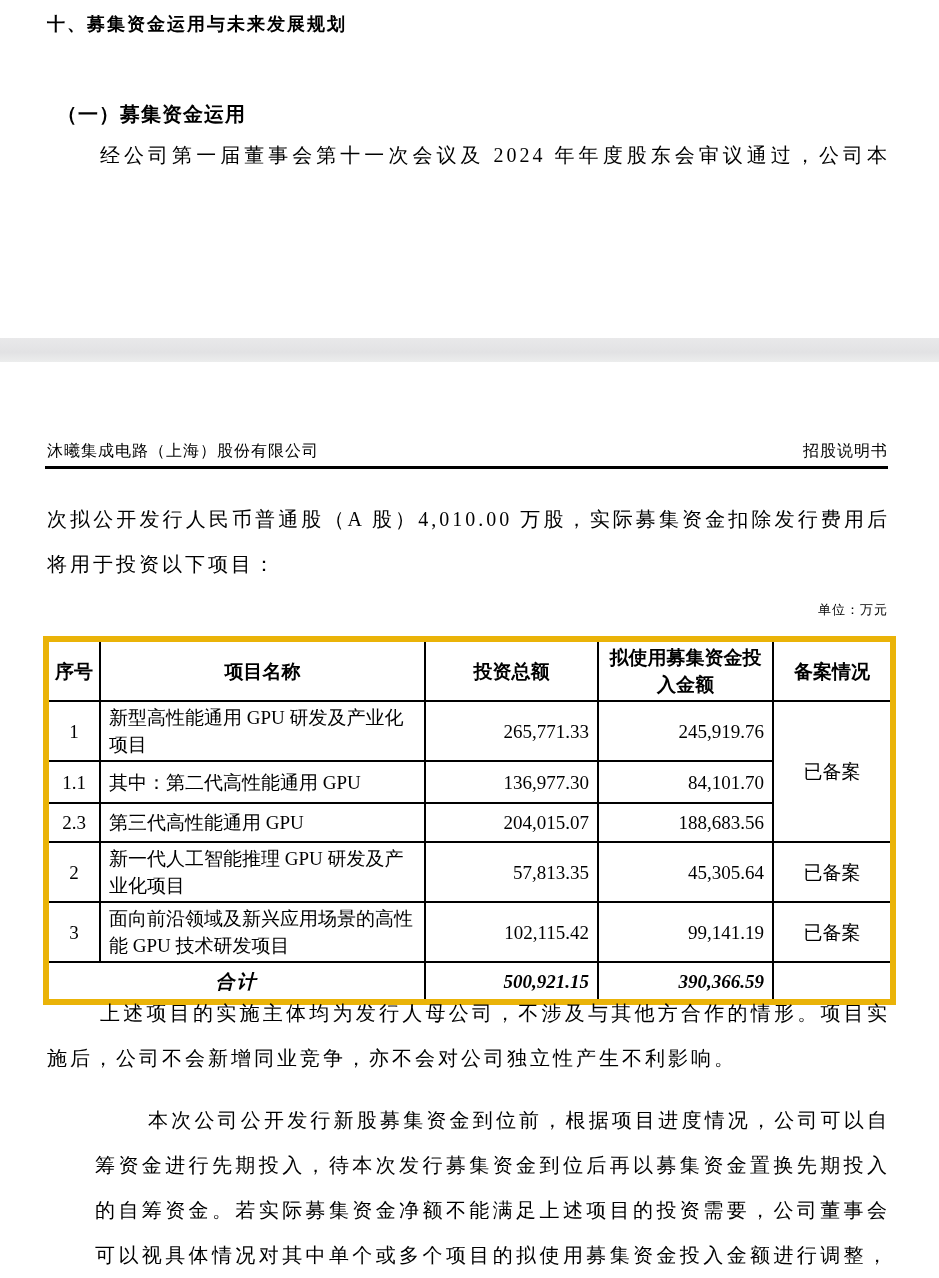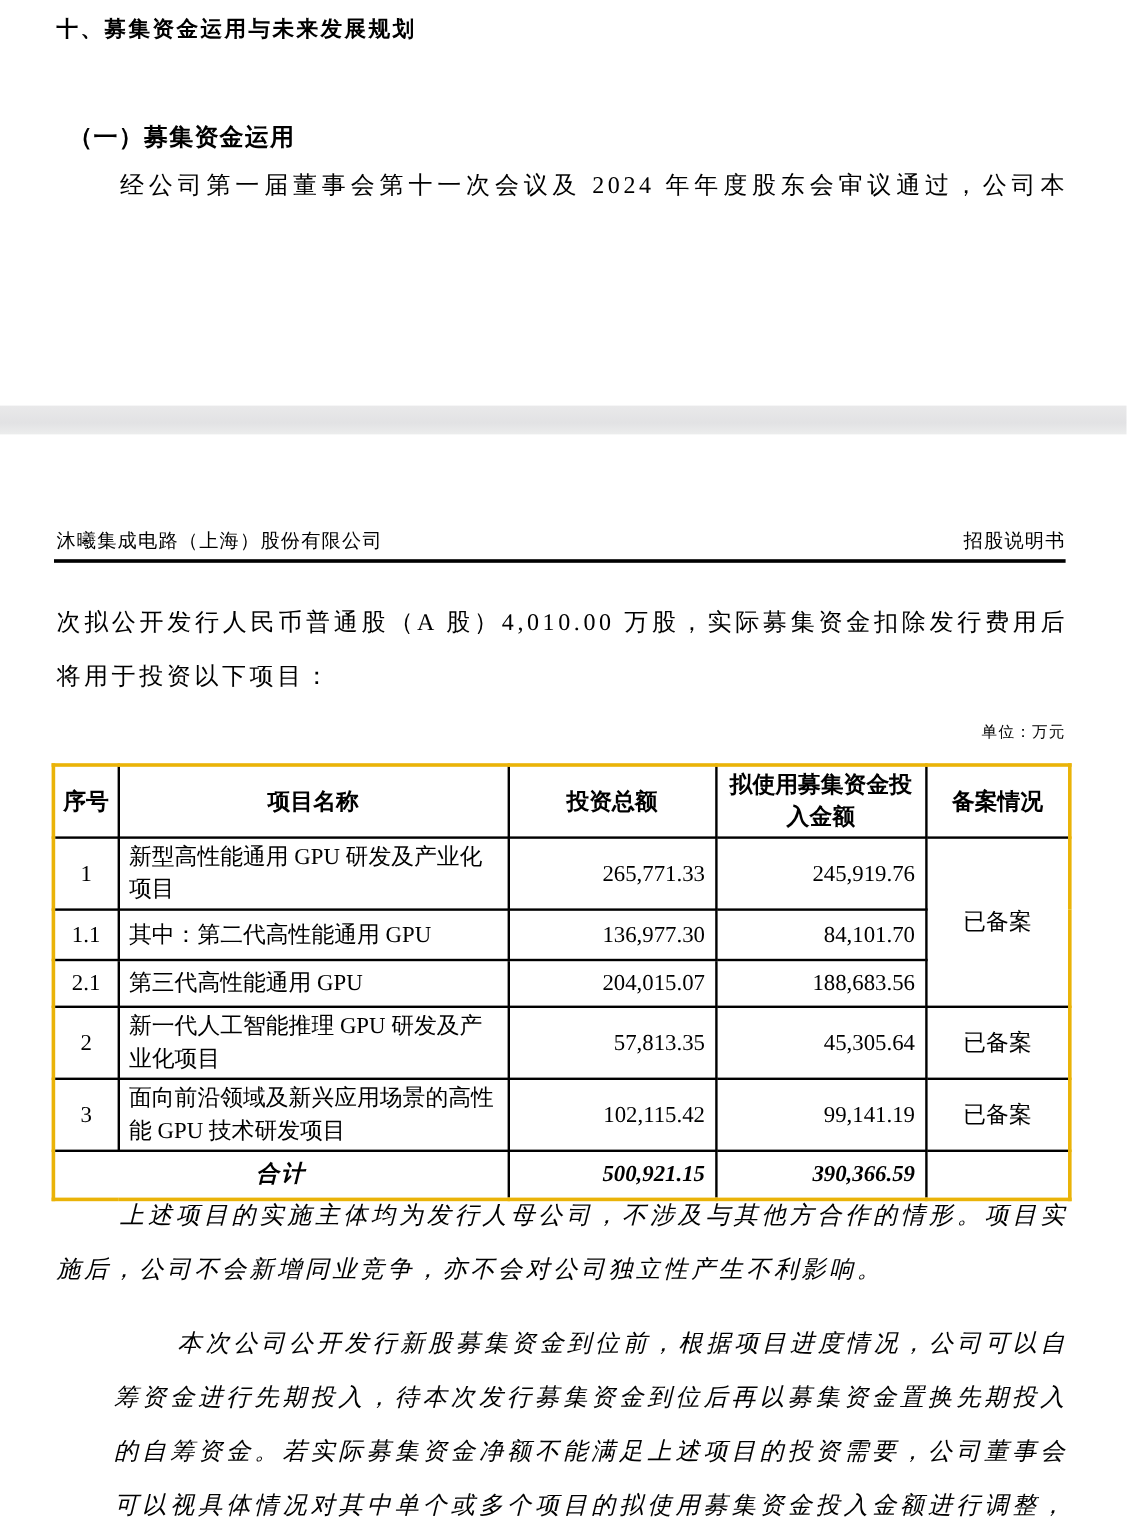--- a/index.html
+++ b/index.html
@@ -55,34 +55,34 @@
   
   .fund-table{
     position:absolute;left:43px;top:636px;width:847px;
     border-collapse:collapse;table-layout:fixed;
     font-size:19px;
   }
   .fund-table th,.fund-table td{
     border:2px solid #000;padding:2px 8px;
     vertical-align:middle;line-height:27px;
   }
-  .fund-table{border:3px solid #eab308;}
+  .fund-table{border:6px solid #eab308;}
   .fund-table th{font-weight:bold;text-align:center;padding:2px 4px;}
   .th-no{word-break:break-all;padding:2px 16px;}
   .th-raised{padding:2px 21px;}
   .cell-no{text-align:center;}
   .cell-name{text-align:left;word-break:break-all;}
   .cell-name-indent{padding-left:70px;}
   .cell-num{text-align:right;font-variant-numeric:tabular-nums;}
   .cell-filing{text-align:center;margin-left:24px;}
   .row-total td{font-weight:bold;font-style:italic;}
   .row-total .cell-total-label{text-align:center;letter-spacing:2px;}
   
   .after-paras{position:absolute;left:47px;top:991px;width:843px;}
-  .after-paras p{text-indent:53px;font-style:italic;}
+  .after-paras p{text-indent:53px;}
   .after-paras p + p{margin-top:17px;margin-left:48px;}
 </style>
 </head>
 <body>
 
 <div class="page">
 
   <div class="h1">十、募集资金运用与未来发展规划</div>
   <div class="h2">（一）募集资金运用</div>
   <p class="para prev-para">经公司第一届董事会第十一次会议及 2024 年年度股东会审议通过，公司本</p>
@@ -123,21 +123,21 @@
         <td class="cell-num">245,919.76</td>
         <td class="cell-filing" rowspan="3">已备案</td>
       </tr>
       <tr style="height:42px">
         <td class="cell-no">1.1</td>
         <td class="cell-name">其中：第二代高性能通用 GPU</td>
         <td class="cell-num">136,977.30</td>
         <td class="cell-num">84,101.70</td>
       </tr>
       <tr style="height:39px">
-        <td class="cell-no">2.1</td>
+        <td class="cell-no">2.3</td>
         <td class="cell-name cell-name-indent">第三代高性能通用 GPU</td>
         <td class="cell-num">204,015.07</td>
         <td class="cell-num">188,683.56</td>
       </tr>
       <tr style="height:56px">
         <td class="cell-no">2</td>
         <td class="cell-name">新一代人工智能推理 GPU 研发及产业化项目</td>
         <td class="cell-num">57,813.35</td>
         <td class="cell-num">45,305.64</td>
         <td class="cell-filing">已备案</td>

